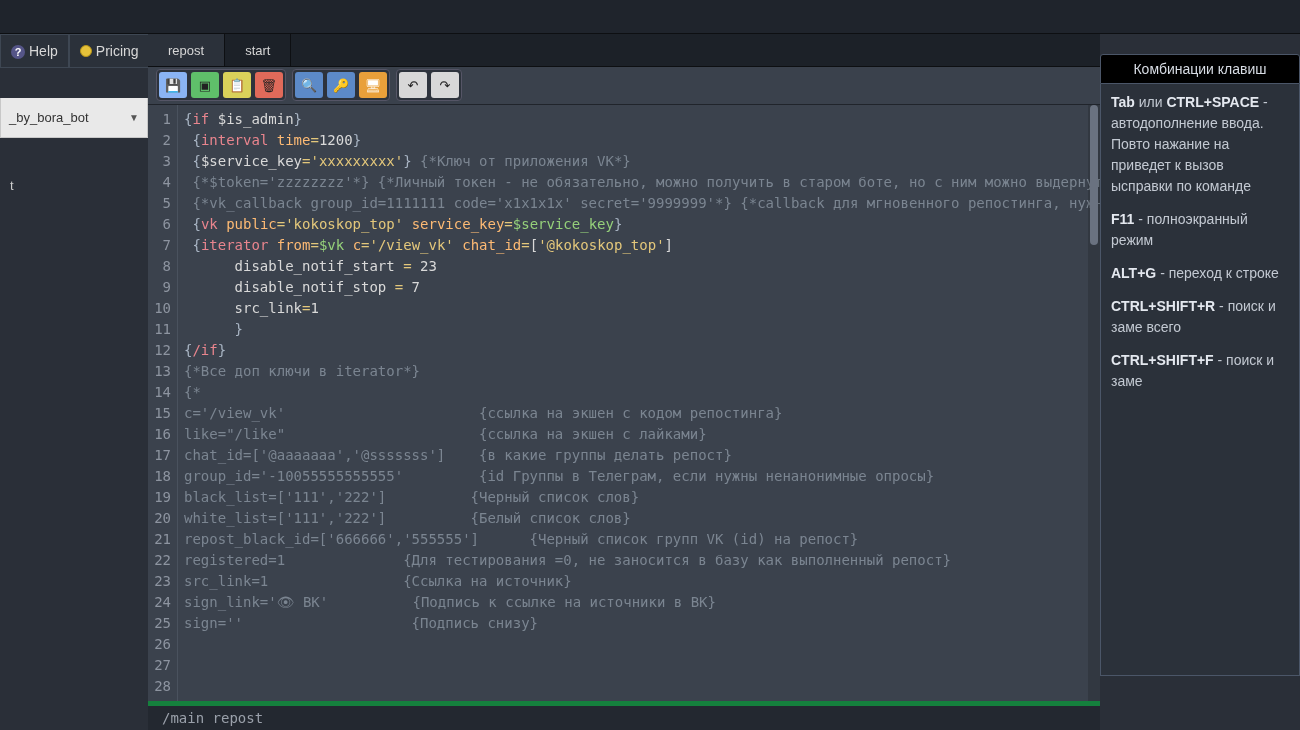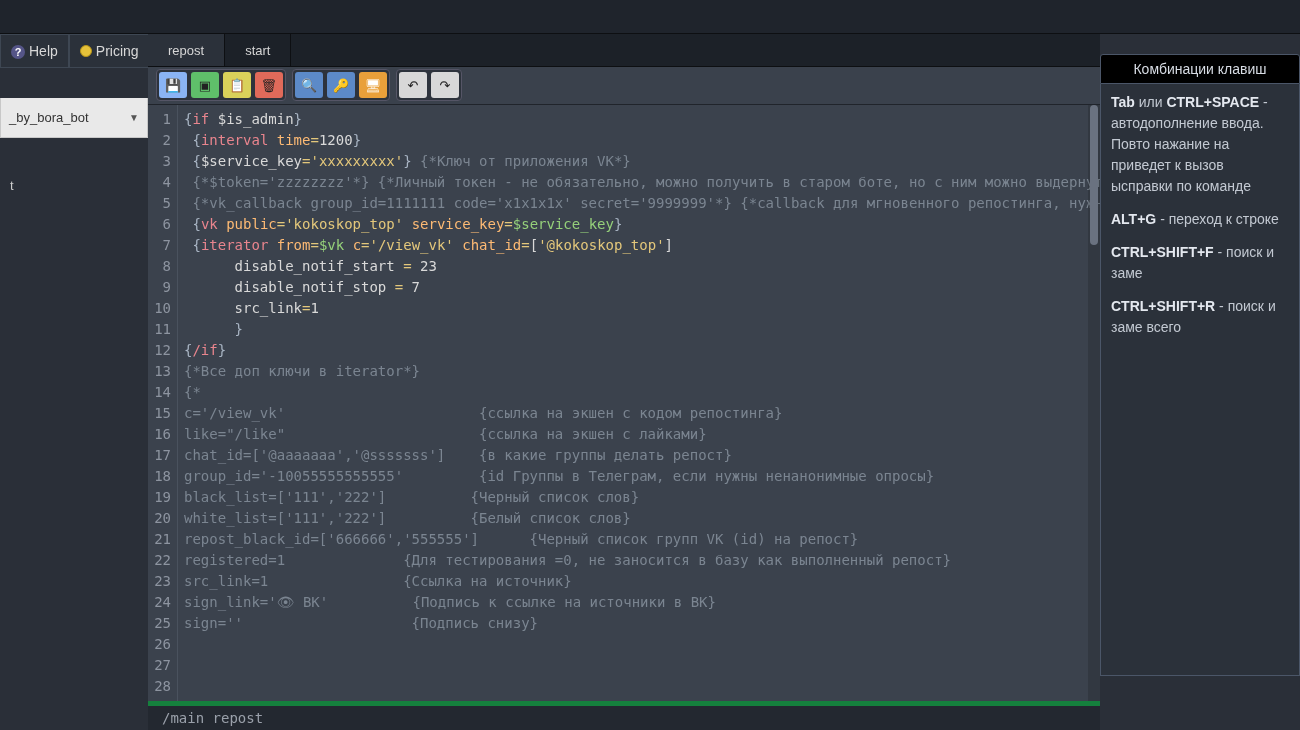--- a/index.html
+++ b/index.html
@@ -160,19 +160,20 @@
       </div>
       <div class="status">
         <span class="path">/main  repost</span>
       </div>
     </div>
 
     <div class="right-col rpanel">
       <div class="rhead">Комбинации клавиш</div>
       <div class="rbody" id="tips">
           <div class="tip"><b>Tab</b> или <b>CTRL+SPACE</b> - автодополнение ввода. Повто нажание на приведет к вызов ысправки по команде</div>
+          <div class="tip"><b>F11</b> - полноэкранный режим</div>
           <div class="tip"><b>ALT+G</b> - переход к строке</div>
+          <div class="tip"><b>CTRL+SHIFT+R</b> - поиск и заме всего</div>
           <div class="tip"><b>CTRL+SHIFT+F</b> - поиск и заме</div>
-          <div class="tip"><b>CTRL+SHIFT+R</b> - поиск и заме всего</div>
         </div>
     </div>
   </div>
 </div>
 
 </body></html>

